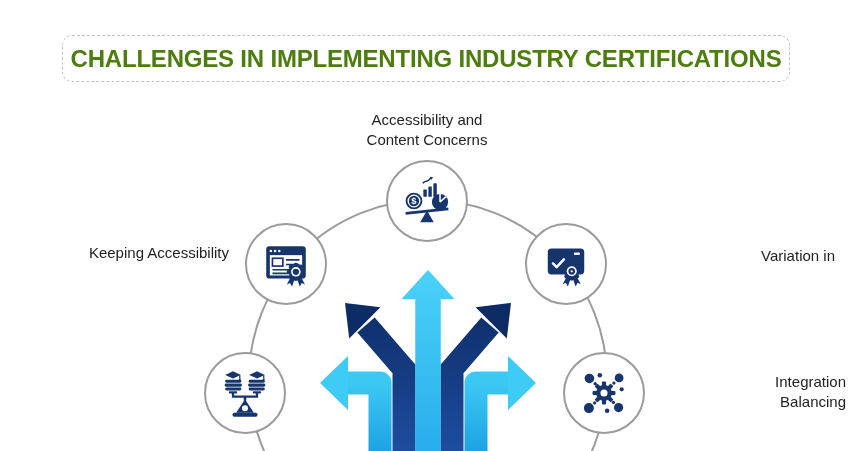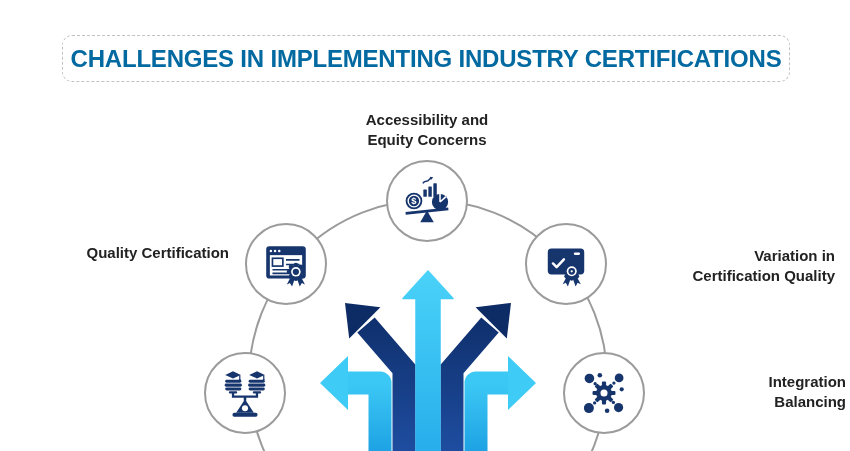--- a/index.html
+++ b/index.html
@@ -6,31 +6,31 @@
   .stage{
     position:relative;width:850px;height:451px;background:#ffffff;overflow:hidden;
     font-family:"Liberation Sans",sans-serif;
   }
   .title-box{
     position:absolute;left:62px;top:35px;width:726px;height:45px;
     border:1.5px dashed #c2c2c2;border-radius:10px;
     display:flex;align-items:center;justify-content:center;background:#fff;z-index:5;
   }
   .title-box h1{
-    margin:5px;font-size:24px;font-weight:800;letter-spacing:-0.2px;color:#0369a1;white-space:nowrap;text-align:center;
+    margin:5px;font-size:24px;font-weight:800;letter-spacing:-0.2px;color:#4d7c0f;white-space:nowrap;text-align:center;
   }
   .arc-svg{position:absolute;left:0;top:0;z-index:1;}
   .node{
     position:absolute;width:78px;height:78px;border:2px solid #9b9b9b;border-radius:50%;
     background:#fff;display:flex;align-items:center;justify-content:center;z-index:2;
   }
   .node svg{display:block;}
   .arrows-svg{position:absolute;left:300px;top:268px;z-index:3;}
   .label{
-    position:absolute;font-size:15px;font-weight:700;color:#222;line-height:20px;z-index:4;
+    position:absolute;font-size:15px;font-weight:400;color:#222;line-height:20px;z-index:4;
   }
   .label span{display:block;}
   .lbl-center{text-align:center;}
   .lbl-right{text-align:right;}
   .lbl-left{text-align:right;}
   .pos-top{left:313px;top:110px;width:228px;}
   .pos-ul{left:29px;top:243px;width:200px;}
   .pos-ur{left:625px;top:246px;width:210px;}
   .pos-ll{left:0px;top:371px;width:190px;}
   .pos-lr{left:656px;top:372px;width:190px;}
@@ -222,30 +222,29 @@
             <rect x="-2" y="-11" width="4" height="5" rx="1"></rect>
           </g>
         <circle cx="0" cy="0" r="7.6"></circle>
         <circle cx="0" cy="0" r="3.4" fill="#fff"></circle>
       </g>
     </svg>
   </div>
 
   <div class="label lbl-center pos-top">
     <span>Accessibility and</span>
-    <span>Equity Concerns</span>
+    <span>Content Concerns</span>
   </div>
 
   <div class="label lbl-right pos-ul">
-    <span>Quality Certification</span>
+    <span>Keeping Accessibility</span>
   </div>
 
   <div class="label lbl-left pos-ur">
     <span>Variation in</span>
-    <span>Certification Quality</span>
   </div>
 
 
   <div class="label lbl-left pos-lr">
     <span>Integration</span>
     <span>Balancing</span>
   </div>
 
 </div>
 

